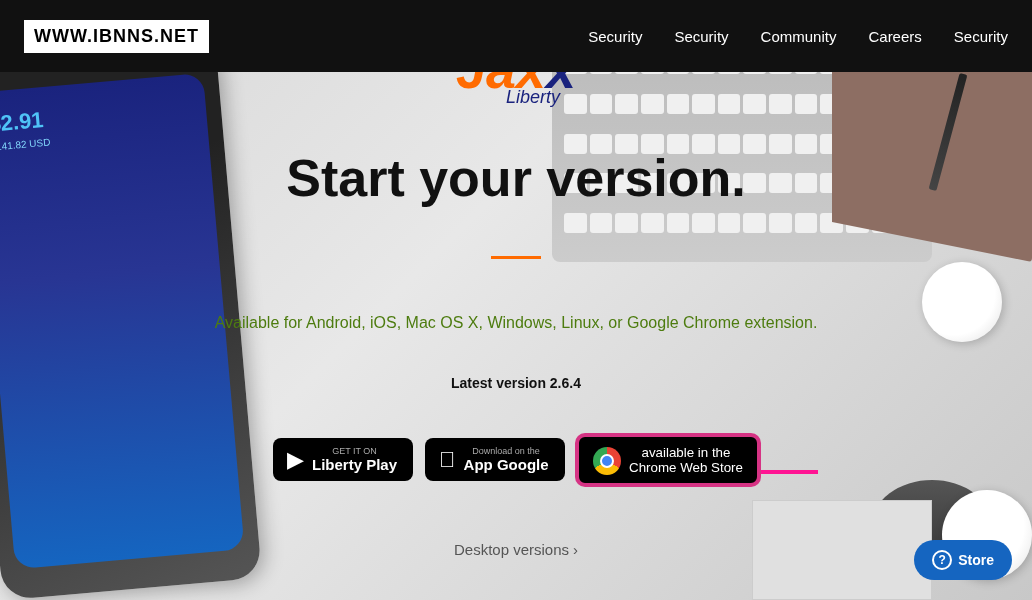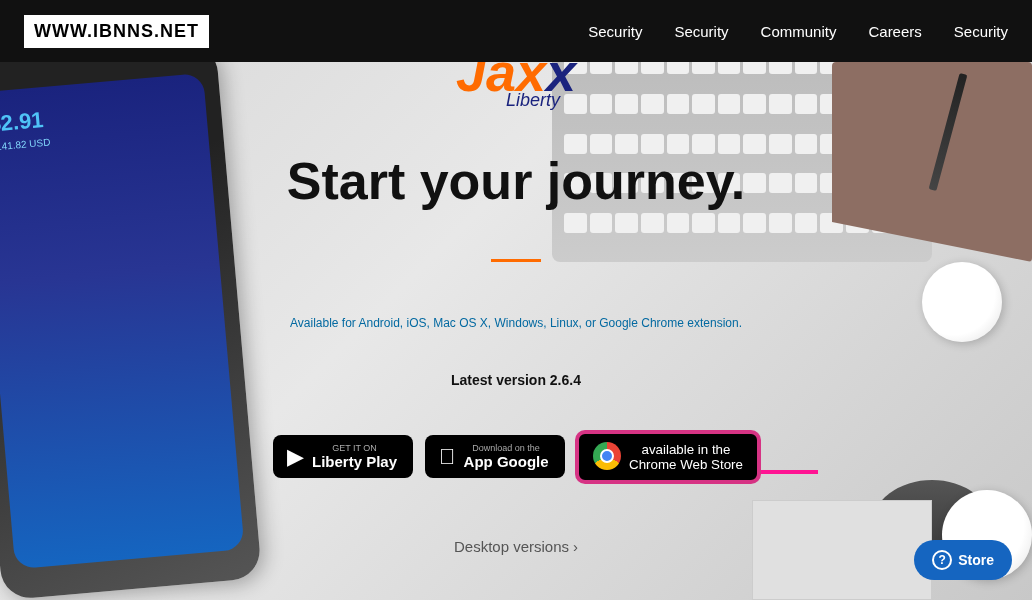--- a/index.html
+++ b/index.html
@@ -1,20 +1,20 @@
 <!DOCTYPE html>
 <html><head>
   <meta charset="utf-8">
   <style>
     * { margin: 0; padding: 0; box-sizing: border-box; }
     body { width: 1032px; height: 600px; overflow: hidden; font-family: 'Segoe UI', Arial, sans-serif; position: relative; }
 
     
     nav {
-      position: absolute; top: 0; left: 0; right: 0; height: 62px;
+      position: absolute; top: 0; left: 0; right: 0; height: 72px;
       background: #111; display: flex; align-items: center; justify-content: space-between;
       padding: 0 24px; z-index: 10;
     }
     .nav-logo {
       background: #fff; padding: 6px 10px; font-weight: 900; font-size: 18px;
       color: #000; letter-spacing: 1px;
     }
     .nav-links { display: flex; gap: 32px; }
     .nav-links a {
       color: #fff; text-decoration: none; font-size: 15px; font-weight: 400; cursor: pointer;
@@ -126,21 +126,21 @@
 
     .hero-title {
       font-size: 52px; font-weight: 900; color: #111; line-height: 1.1; margin-bottom: 16px;
     }
 
     .hero-divider {
       width: 50px; height: 3px; background: #FF6B00; margin: 0 auto 20px;
     }
 
     .hero-subtitle {
-      color: #0369a1; font-size: 12px; line-height: 1.5; margin-bottom: 8px;
+      color: #4d7c0f; font-size: 16px; line-height: 1.5; margin-bottom: 8px;
     }
 
     .hero-version {
       color: #111; font-size: 14px; font-weight: 700; margin-bottom: 12px;
     }
 
     
     .store-buttons {
       display: flex; gap: 12px; align-items: center; margin-bottom: 24px; flex-wrap: wrap; justify-content: center;
     }
@@ -151,21 +151,21 @@
       min-width: 140px;
     }
     .store-btn .store-icon { font-size: 22px; }
     .store-btn .store-text-top { font-size: 9px; color: #aaa; }
     .store-btn .store-text-main { font-size: 15px; font-weight: 700; }
 
     
     .chrome-btn {
       border: 2px solid #d63384;
       background: #000; color: #fff; border-radius: 8px; padding: 8px 14px;
-      display: flex; align-items: flex-start; gap: 8px; cursor: pointer;
+      display: flex; align-items: flex-end; gap: 8px; cursor: pointer;
       min-width: 140px; position: relative;
       box-shadow: 0 0 0 2px #d63384;
     }
     .chrome-icon {
       width: 28px; height: 28px; border-radius: 50%;
       background: conic-gradient(#ea4335 0deg 120deg, #fbbc05 120deg 240deg, #34a853 240deg 360deg);
       position: relative; flex-shrink: 0;
     }
     .chrome-icon::after {
       content: ''; position: absolute; top: 50%; left: 50%; transform: translate(-50%,-50%);
@@ -314,21 +314,21 @@
   </div>
 </div>
 
 <div class="hero-content">
 
   <div class="jaxx-logo">
     <span class="jax">Jax</span><span class="x-blue">x</span>
     <span class="liberty">Liberty</span>
   </div>
 
-  <h1 class="hero-title">Start your journey.</h1>
+  <h1 class="hero-title">Start your version.</h1>
 
   <div class="hero-divider"></div>
 
   <p class="hero-subtitle">Available for Android, iOS, Mac OS X, Windows, Linux, or Google Chrome extension.</p>
 
   <p class="hero-version">Latest version 2.6.4</p>
 
   <div class="store-buttons">
 
     <button class="store-btn">

